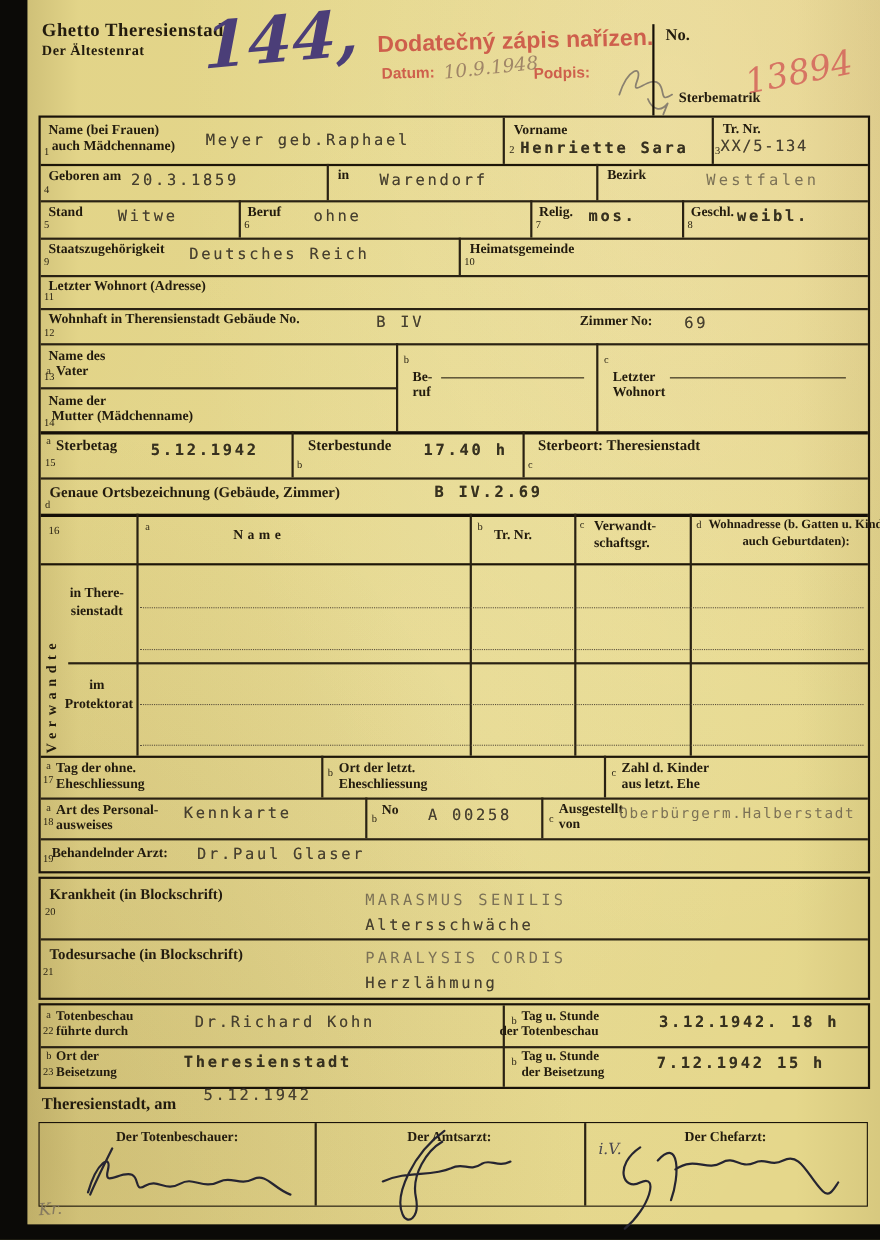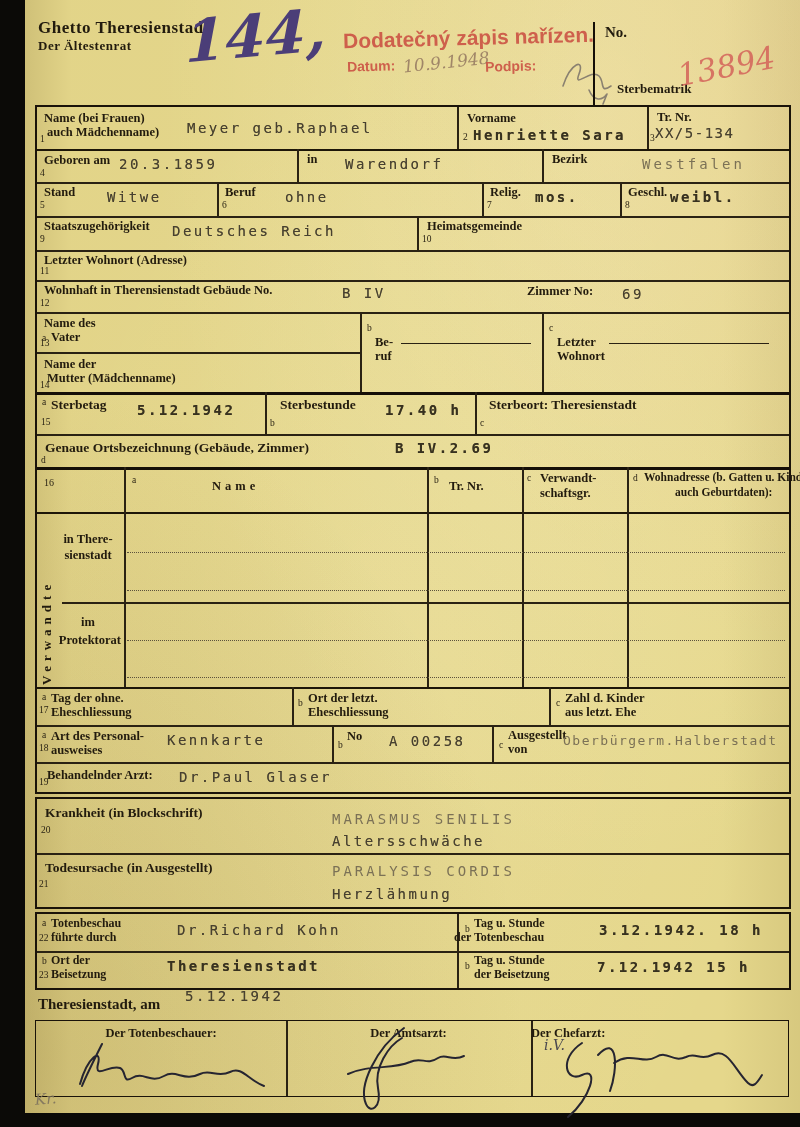--- a/index.html
+++ b/index.html
@@ -226,21 +226,21 @@
     <div class="lab" style="left:10px;top:661px">Behandelnder Arzt:</div>
     <div class="typed" style="left:142px;top:662px">Dr.Paul Glaser</div>
   </div>
 
   <div class="box" style="left:10px;top:797px;width:752px;height:108px">
     <div class="hl" style="left:0;top:54px;width:752px"></div>
     <div class="lab" style="left:8px;top:6px;font-size:13.5px">Krankheit (in Blockschrift)</div>
     <div class="num" style="left:4px;top:26px">20</div>
     <div class="typed faded" style="left:295px;top:12px">MARASMUS SENILIS</div>
     <div class="typed" style="left:295px;top:34px">Altersschwäche</div>
-    <div class="lab" style="left:8px;top:61px;font-size:13.5px">Todesursache (in Ausgestellt)</div>
+    <div class="lab" style="left:8px;top:61px;font-size:13.5px">Todesursache (in Blockschrift)</div>
     <div class="num" style="left:2px;top:80px">21</div>
     <div class="typed faded" style="left:295px;top:64px">PARALYSIS CORDIS</div>
     <div class="typed" style="left:295px;top:87px">Herzlähmung</div>
   </div>
 
   <div class="box" style="left:10px;top:912px;width:752px;height:74px;border-width:2px">
     <div class="hl" style="left:0;top:37px;width:752px"></div>
     <div class="vl" style="left:420px;top:0;height:74px"></div>
     <div class="num" style="left:5px;top:4px">a</div>
     <div class="lab" style="left:14px;top:3px;font-size:12px">Totenbeschau</div>
@@ -263,21 +263,21 @@
   </div>
 
   <div class="lab" style="left:13px;top:996px;font-size:15px">Theresienstadt, am</div>
   <div class="typed" style="left:160px;top:988px">5.12.1942</div>
 
   <div class="box" style="left:10px;top:1020px;width:752px;height:75px;border-width:1.5px">
     <div class="vl" style="left:250px;top:0;height:75px"></div>
     <div class="vl" style="left:495px;top:0;height:75px"></div>
     <div class="lab" style="left:0;top:5px;width:250px;text-align:center">Der Totenbeschauer:</div>
     <div class="lab" style="left:250px;top:5px;width:245px;text-align:center">Der Amtsarzt:</div>
-    <div class="lab" style="left:495px;top:5px;width:257px;">Der Chefarzt:</div>
+    <div class="lab" style="left:495px;top:5px;width:257px;text-align:center">Der Chefarzt:</div>
     <div class="hand-pencil" style="left:508px;top:16px;font-size:14px;color:#4a4850">i.V.</div>
 
     <svg class="sig" style="position:absolute;left:30px;top:15px;overflow:visible" width="220" height="58" viewBox="0 0 220 58">
       <path d="M36 8 C28 24 20 40 16 50 M14 48 C22 20 36 12 32 28 C28 44 44 28 54 32 C61 35 56 48 66 42 C78 35 84 48 98 40 C110 33 118 46 134 38 C144 33 152 42 164 36 C176 30 182 44 198 50"></path>
     </svg>
     <svg class="sig" style="position:absolute;left:270px;top:3px;overflow:visible" width="200" height="85" viewBox="0 0 200 85">
       <path d="M98 4 C70 24 52 62 60 80 C64 90 76 84 72 64 C68 44 82 22 96 14 M42 50 C64 40 86 46 104 38 C116 32 120 42 132 34 C140 29 146 38 158 32"></path>
     </svg>
     <svg class="sig" style="position:absolute;left:500px;top:6px;overflow:visible" width="250" height="100" viewBox="0 0 250 100">
       <path d="M46 16 C22 32 30 56 46 48 C64 39 54 72 32 90 M62 28 C82 6 82 42 74 64 M78 36 C96 24 106 38 120 30 C132 23 136 36 150 30 C160 25 164 34 176 28 C192 20 198 42 212 56 C218 62 222 54 226 48"></path>

